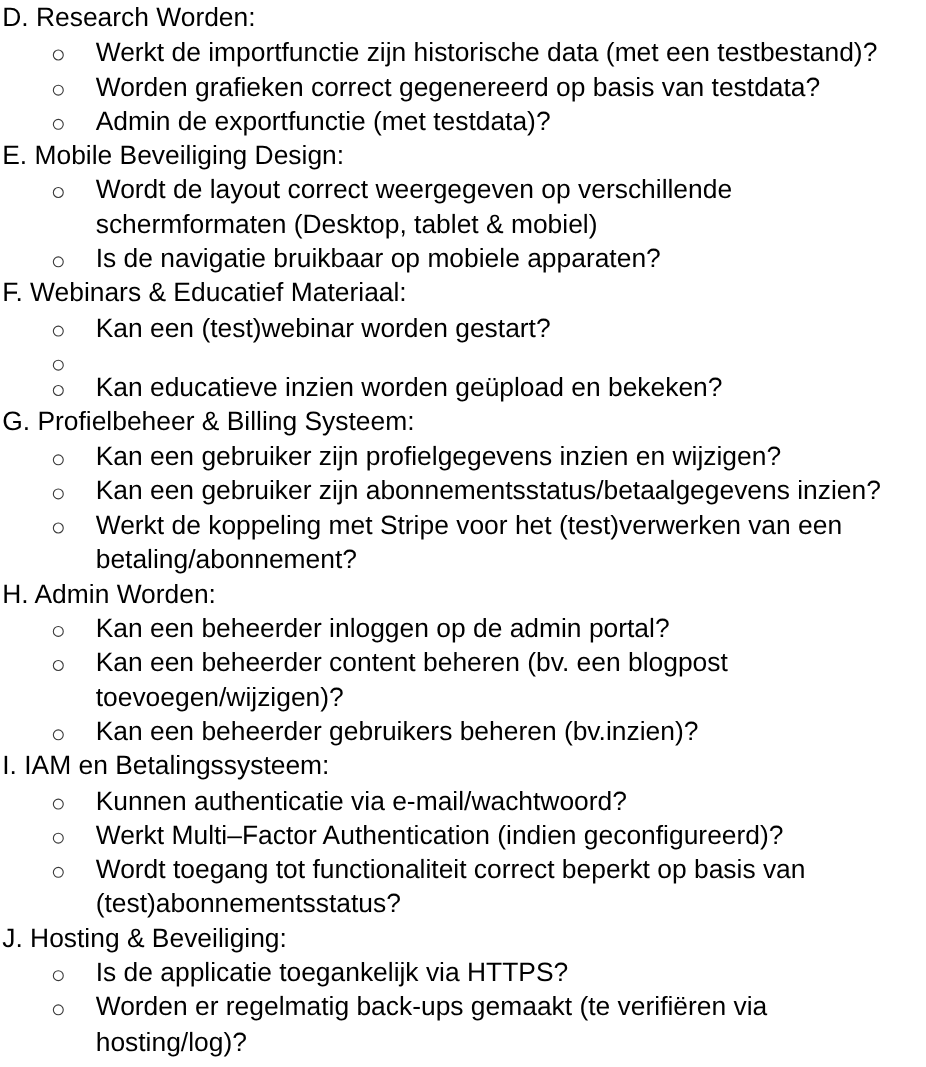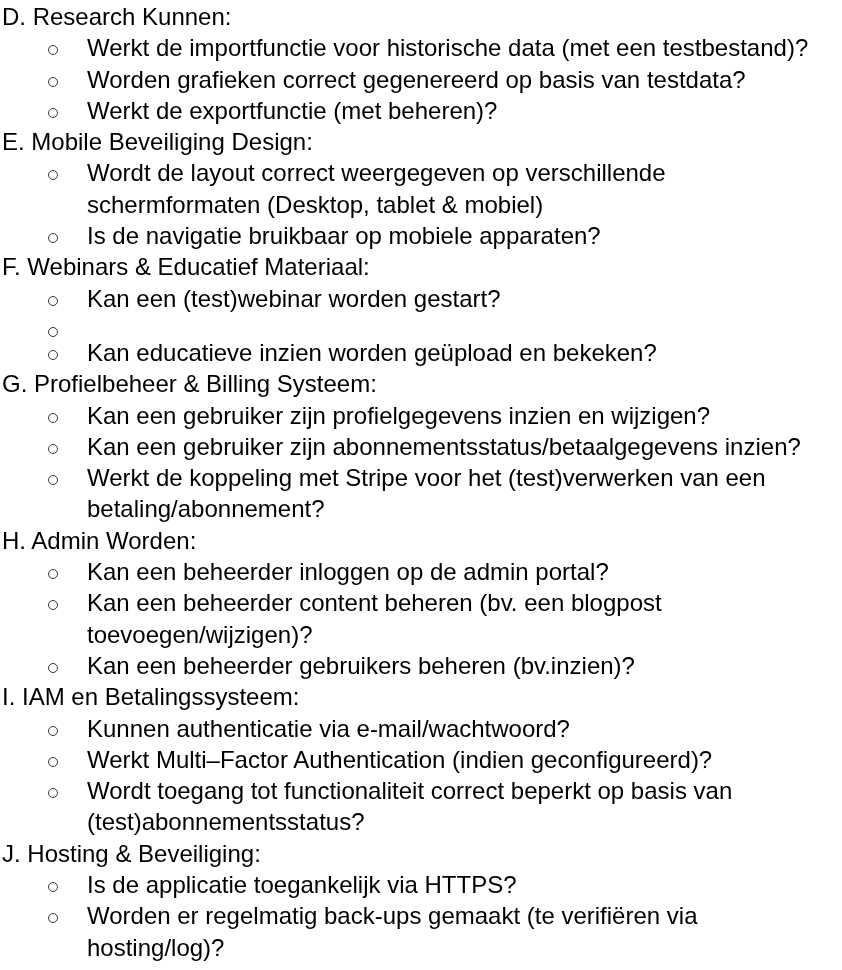--- a/index.html
+++ b/index.html
@@ -41,32 +41,32 @@
     margin-left: 29px;
     white-space: pre-line;
   }
 </style>
 </head>
 <body>
 
 <main class="doc">
 
   <section>
-    <div class="section-heading">D. Research Kunnen:</div>
+    <div class="section-heading">D. Research Worden:</div>
     <div class="item">
       <span class="bullet"></span>
-      <span class="item-text">Werkt de importfunctie voor historische data (met een testbestand)?</span>
+      <span class="item-text">Werkt de importfunctie zijn historische data (met een testbestand)?</span>
     </div>
     <div class="item">
       <span class="bullet"></span>
       <span class="item-text">Worden grafieken correct gegenereerd op basis van testdata?</span>
     </div>
     <div class="item">
       <span class="bullet"></span>
-      <span class="item-text">Werkt de exportfunctie (met beheren)?</span>
+      <span class="item-text">Admin de exportfunctie (met testdata)?</span>
     </div>
   </section>
 
   <section>
     <div class="section-heading">E. Mobile Beveiliging Design:</div>
     <div class="item">
       <span class="bullet"></span>
       <span class="item-text">Wordt de layout correct weergegeven op verschillende
 schermformaten (Desktop, tablet &amp; mobiel)</span>
     </div>

